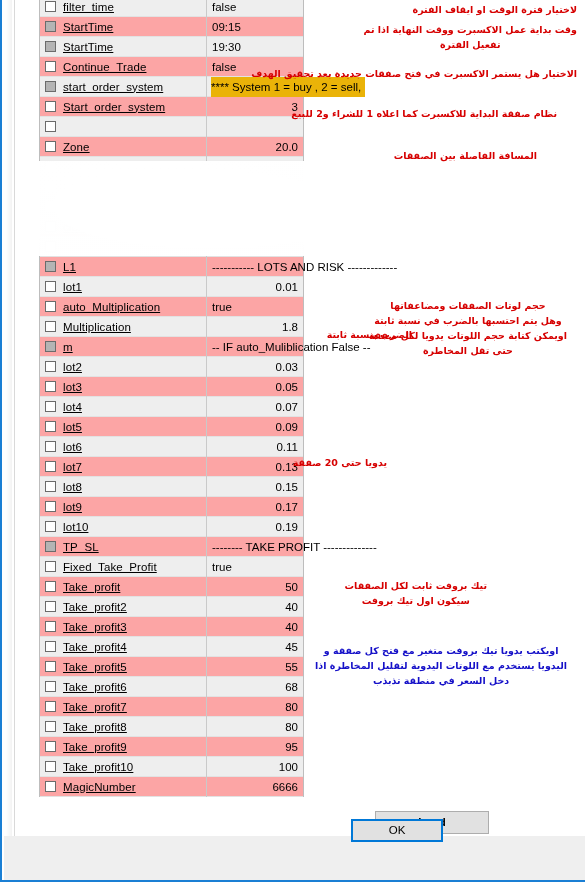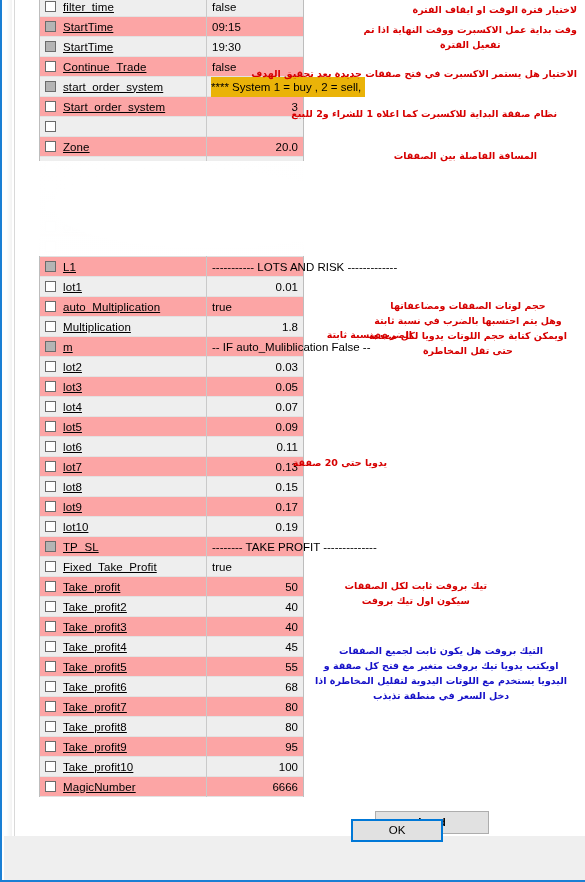--- a/index.html
+++ b/index.html
@@ -462,19 +462,18 @@
         <div>الضرب بنسبة ثابتة</div>
       </div>
       <div class="note red" style="top: 455px; right: 198px;">
         <div>يدويا حتى 20 صفقة</div>
       </div>
       <div class="note red" style="top: 578px; right: 98px;">
         <div>تيك بروفت ثابت لكل الصفقات</div>
         <div>سيكون اول تيك بروفت</div>
       </div>
       <div class="note blue" style="top: 643px; right: 18px;">
-        <div>التيك بروفت هل يكون ثابت لجميع الصفقات</div>
         <div>اويكتب يدويا تيك بروفت متغير مع فتح كل صفقة و</div>
         <div>اليدويا يستخدم مع اللوتات اليدوية لتقليل المخاطرة اذا</div>
         <div>دخل السعر في منطقة تذبذب</div>
       </div>
     </div>
 </div>
 
 </body></html>

